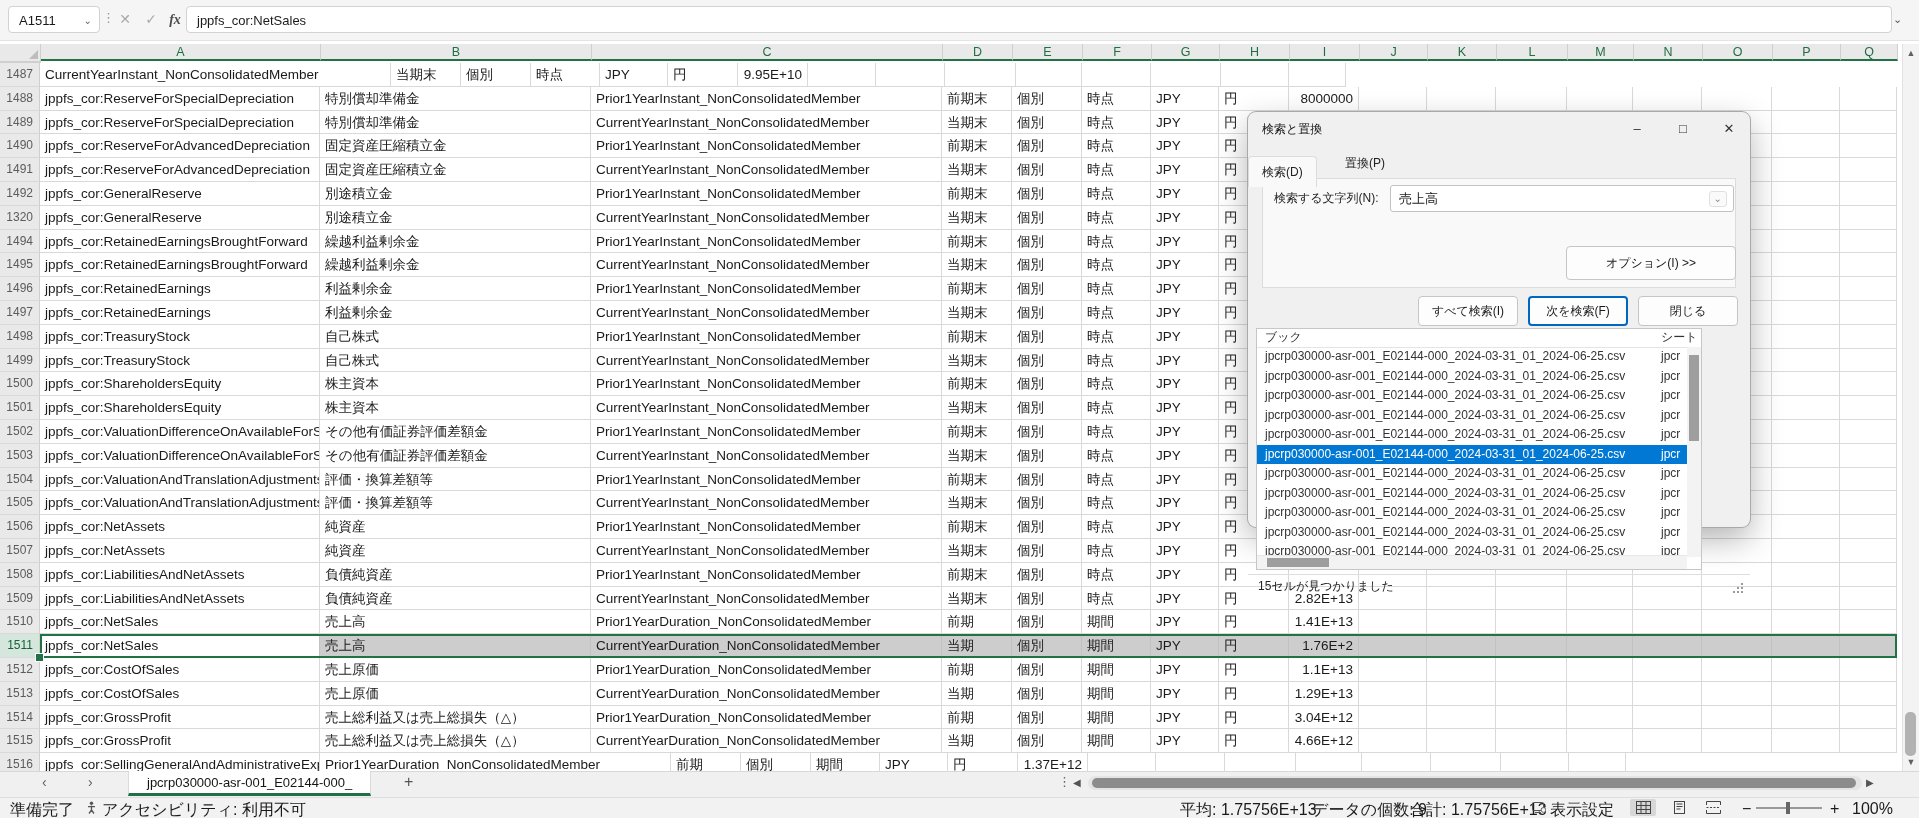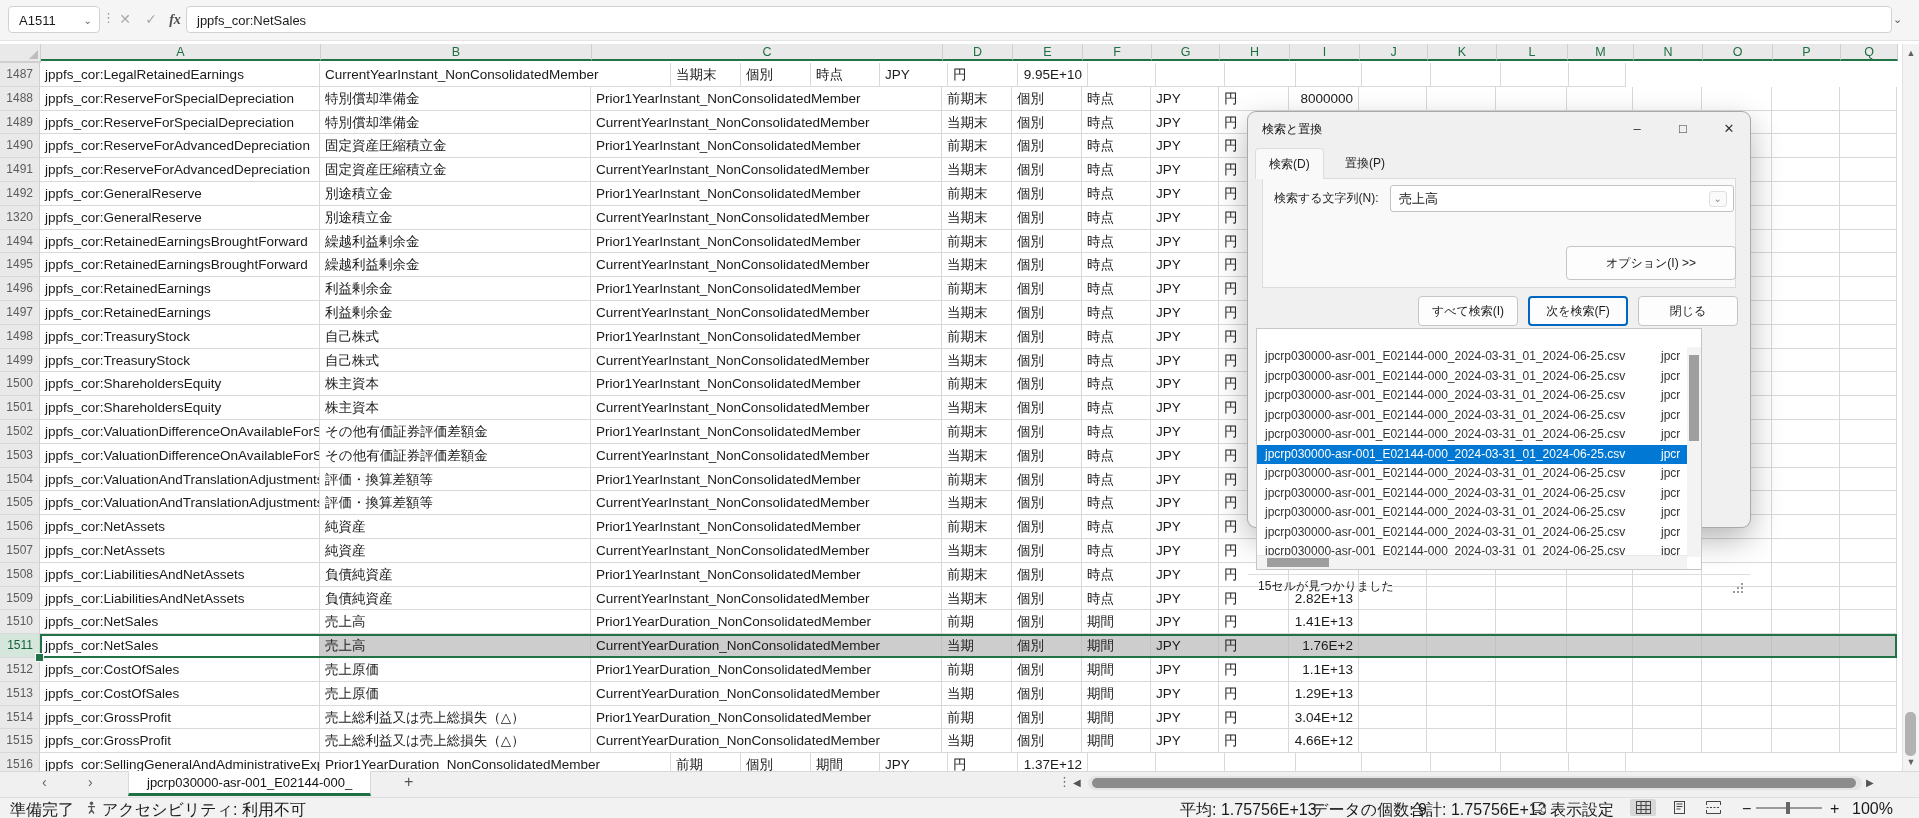--- a/index.html
+++ b/index.html
@@ -130,21 +130,20 @@
       <div class="colhead" style="width: 66px;">M</div>
       <div class="colhead" style="width: 69px;">N</div>
       <div class="colhead" style="width: 70px;">O</div>
       <div class="colhead" style="width: 68px;">P</div>
       <div class="colhead" style="width: 57px;">Q</div>
     </div>
 
   <div class="abs gridclip" id="gridrows">
       <div class="grow">
         <div class="rowhead">1487</div>
-        <div class="gcell" style="width: 280px;">jppfs_cor:LegalRetainedEarnings</div>
         <div class="gcell" style="width: 351px;">CurrentYearInstant_NonConsolidatedMember</div>
         <div class="gcell" style="width: 70px;">当期末</div>
         <div class="gcell" style="width: 70px;">個別</div>
         <div class="gcell" style="width: 69px;">時点</div>
         <div class="gcell" style="width: 68px;">JPY</div>
         <div class="gcell" style="width: 70px;">円</div>
         <div class="gcell num" style="width: 70px;">9.95E+10</div>
         <div class="gcell" style="width: 68px;"></div>
         <div class="gcell" style="width: 69px;"></div>
         <div class="gcell" style="width: 71px;"></div>
@@ -745,36 +744,40 @@
   <div class="abs varrow" style="top:48px;">▲</div>
   <div class="abs varrow" style="top:757px;">▼</div>
   <div class="abs vthumb"></div>
 
   <div class="abs dialog">
     <div class="abs dtitle">検索と置換</div>
     <div class="abs dwinbtn" style="left:372px;">–</div>
     <div class="abs dwinbtn" style="left:418px;">□</div>
     <div class="abs dwinbtn" style="left:464px;">✕</div>
 
-    <div class="abs dtab active" style="left:7px;">検索(D)</div>
+    <div class="abs dtab active" style="left:0;margin-top:8px;">検索(D)</div>
     <div class="abs dtab" style="left:84px;">置換(P)</div>
 
     <div class="abs dpanel"></div>
     <div class="abs dlabel">検索する文字列(N):</div>
     <div class="abs dcombo">
       <span>売上高</span>
       <span class="chev">⌄</span>
     </div>
     <div class="abs dbtn" style="left:318px;top:134px;width:170px;height:34px;">オプション(I) &gt;&gt;</div>
 
     <div class="abs dbtn" style="left:170px;top:184px;width:100px;">すべて検索(I)</div>
     <div class="abs dbtn default" style="left:280px;top:184px;width:100px;">次を検索(F)</div>
     <div class="abs dbtn" style="left:390px;top:184px;width:100px;">閉じる</div>
 
     <div class="dlist abs">
+      <div class="dlisthead">
+        <span style="position:absolute;left:8px;">ブック</span>
+        <span style="position:absolute;left:404px;">シート</span>
+      </div>
       <div class="dlistrows" id="dlistrows">
           <div class="dlrow">
             <span class="bk">jpcrp030000-asr-001_E02144-000_2024-03-31_01_2024-06-25.csv</span>
             <span class="sh">jpcr</span>
           </div>
           <div class="dlrow">
             <span class="bk">jpcrp030000-asr-001_E02144-000_2024-03-31_01_2024-06-25.csv</span>
             <span class="sh">jpcr</span>
           </div>
           <div class="dlrow">

